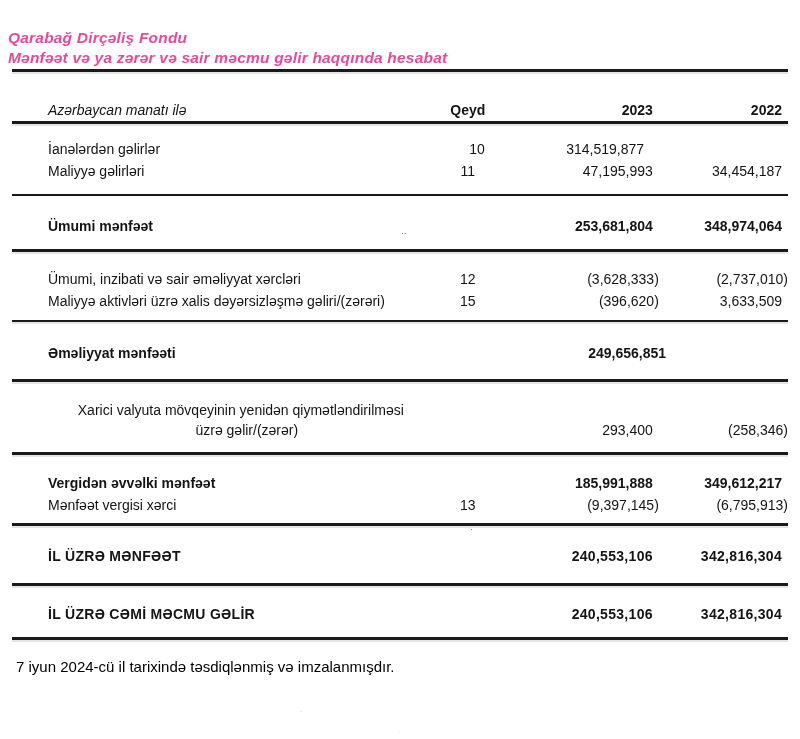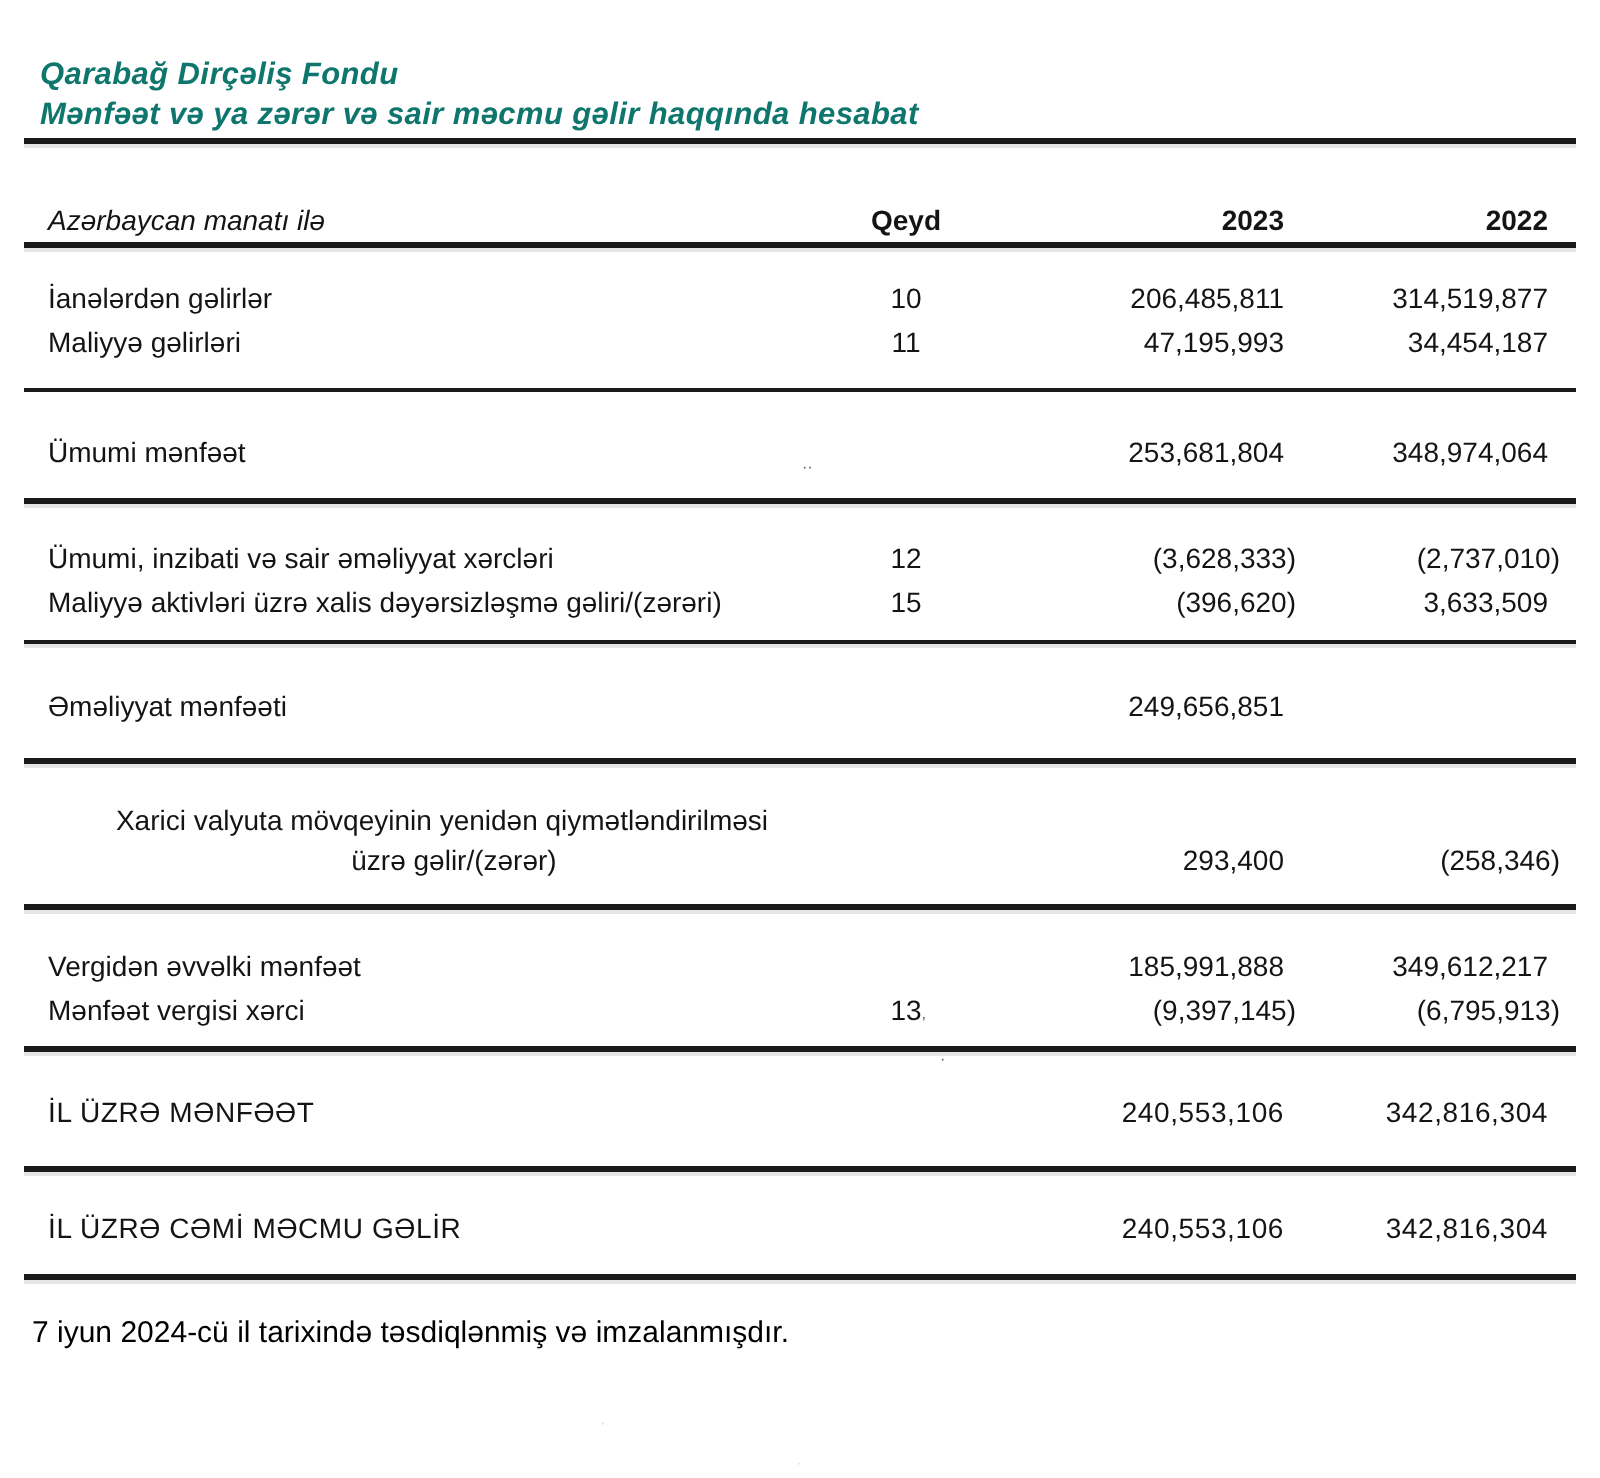--- a/index.html
+++ b/index.html
@@ -11,27 +11,27 @@
     position: relative;
     width: 800px;
     height: 739px;
     background: #ffffff;
     font-family: "Liberation Sans", "DejaVu Sans", sans-serif;
     color: #141414;
     overflow: hidden;
   }
   .doc-title {
     position: absolute;
-    left: 20px;
+    left: 8px;
     font-size: 15.5px;
     font-weight: bold;
     font-style: italic;
     letter-spacing: 0.2px;
     white-space: nowrap;
-    color: #0f766e;
+    color: #ec4899;
   }
   .rule {
     position: absolute;
     left: 12px;
     width: 776px;
     background: #1a1a1a;
     box-shadow: 0 2px 0 rgba(0,0,0,0.10);
   }
   .rule.t3 { height: 3px; }
   .rule.t25 { height: 2.5px; }
@@ -40,25 +40,25 @@
   .row {
     position: absolute;
     left: 0;
     right: 0;
     display: flex;
     height: 20px;
     line-height: 20px;
     font-size: 14px;
     white-space: nowrap;
   }
-  .row .lbl { margin-left: 24px; width: 394px; overflow: visible; }
+  .row .lbl { margin-left: 48px; width: 394px; overflow: visible; }
   .row .note { width: 70px; text-align: center; }
   .row .v1 { width: 154px; text-align: right; }
   .row .v2 { width: 132px; text-align: right; margin-right: 18px; }
-  .row.bold { font-weight: normal; }
+  .row.bold { font-weight: bold; }
   .row.caps { letter-spacing: 0.3px; }
   .hdr .lbl { font-style: italic; font-weight: normal; }
   .hdr .note, .hdr .v1, .hdr .v2 { font-weight: bold; }
   .hang { transform: translateX(6px); }
   .two-line { height: 40px; align-items: flex-end; }
   .two-line .lbl { align-self: flex-start; }
   .two-line .lbl span { display: block; height: 20px; line-height: 20px; text-align: center; }
   .two-line .lbl .l2 { padding-left: 12px; }
   .footer-note {
     position: absolute;
@@ -88,21 +88,20 @@
     <div class="lbl">Azərbaycan manatı ilə</div>
     <div class="note">Qeyd</div>
     <div class="v1">2023</div>
     <div class="v2">2022</div>
   </div>
   <div class="rule t3" style="top:121px"></div>
 
   <div class="row" style="top:139px">
     <div class="lbl">İanələrdən gəlirlər</div>
     <div class="note">10</div>
-    <div class="v1">206,485,811</div>
     <div class="v2">314,519,877</div>
   </div>
   <div class="row" style="top:161px">
     <div class="lbl">Maliyyə gəlirləri</div>
     <div class="note">11</div>
     <div class="v1">47,195,993</div>
     <div class="v2">34,454,187</div>
   </div>
   <div class="rule t15" style="top:194px"></div>
 

